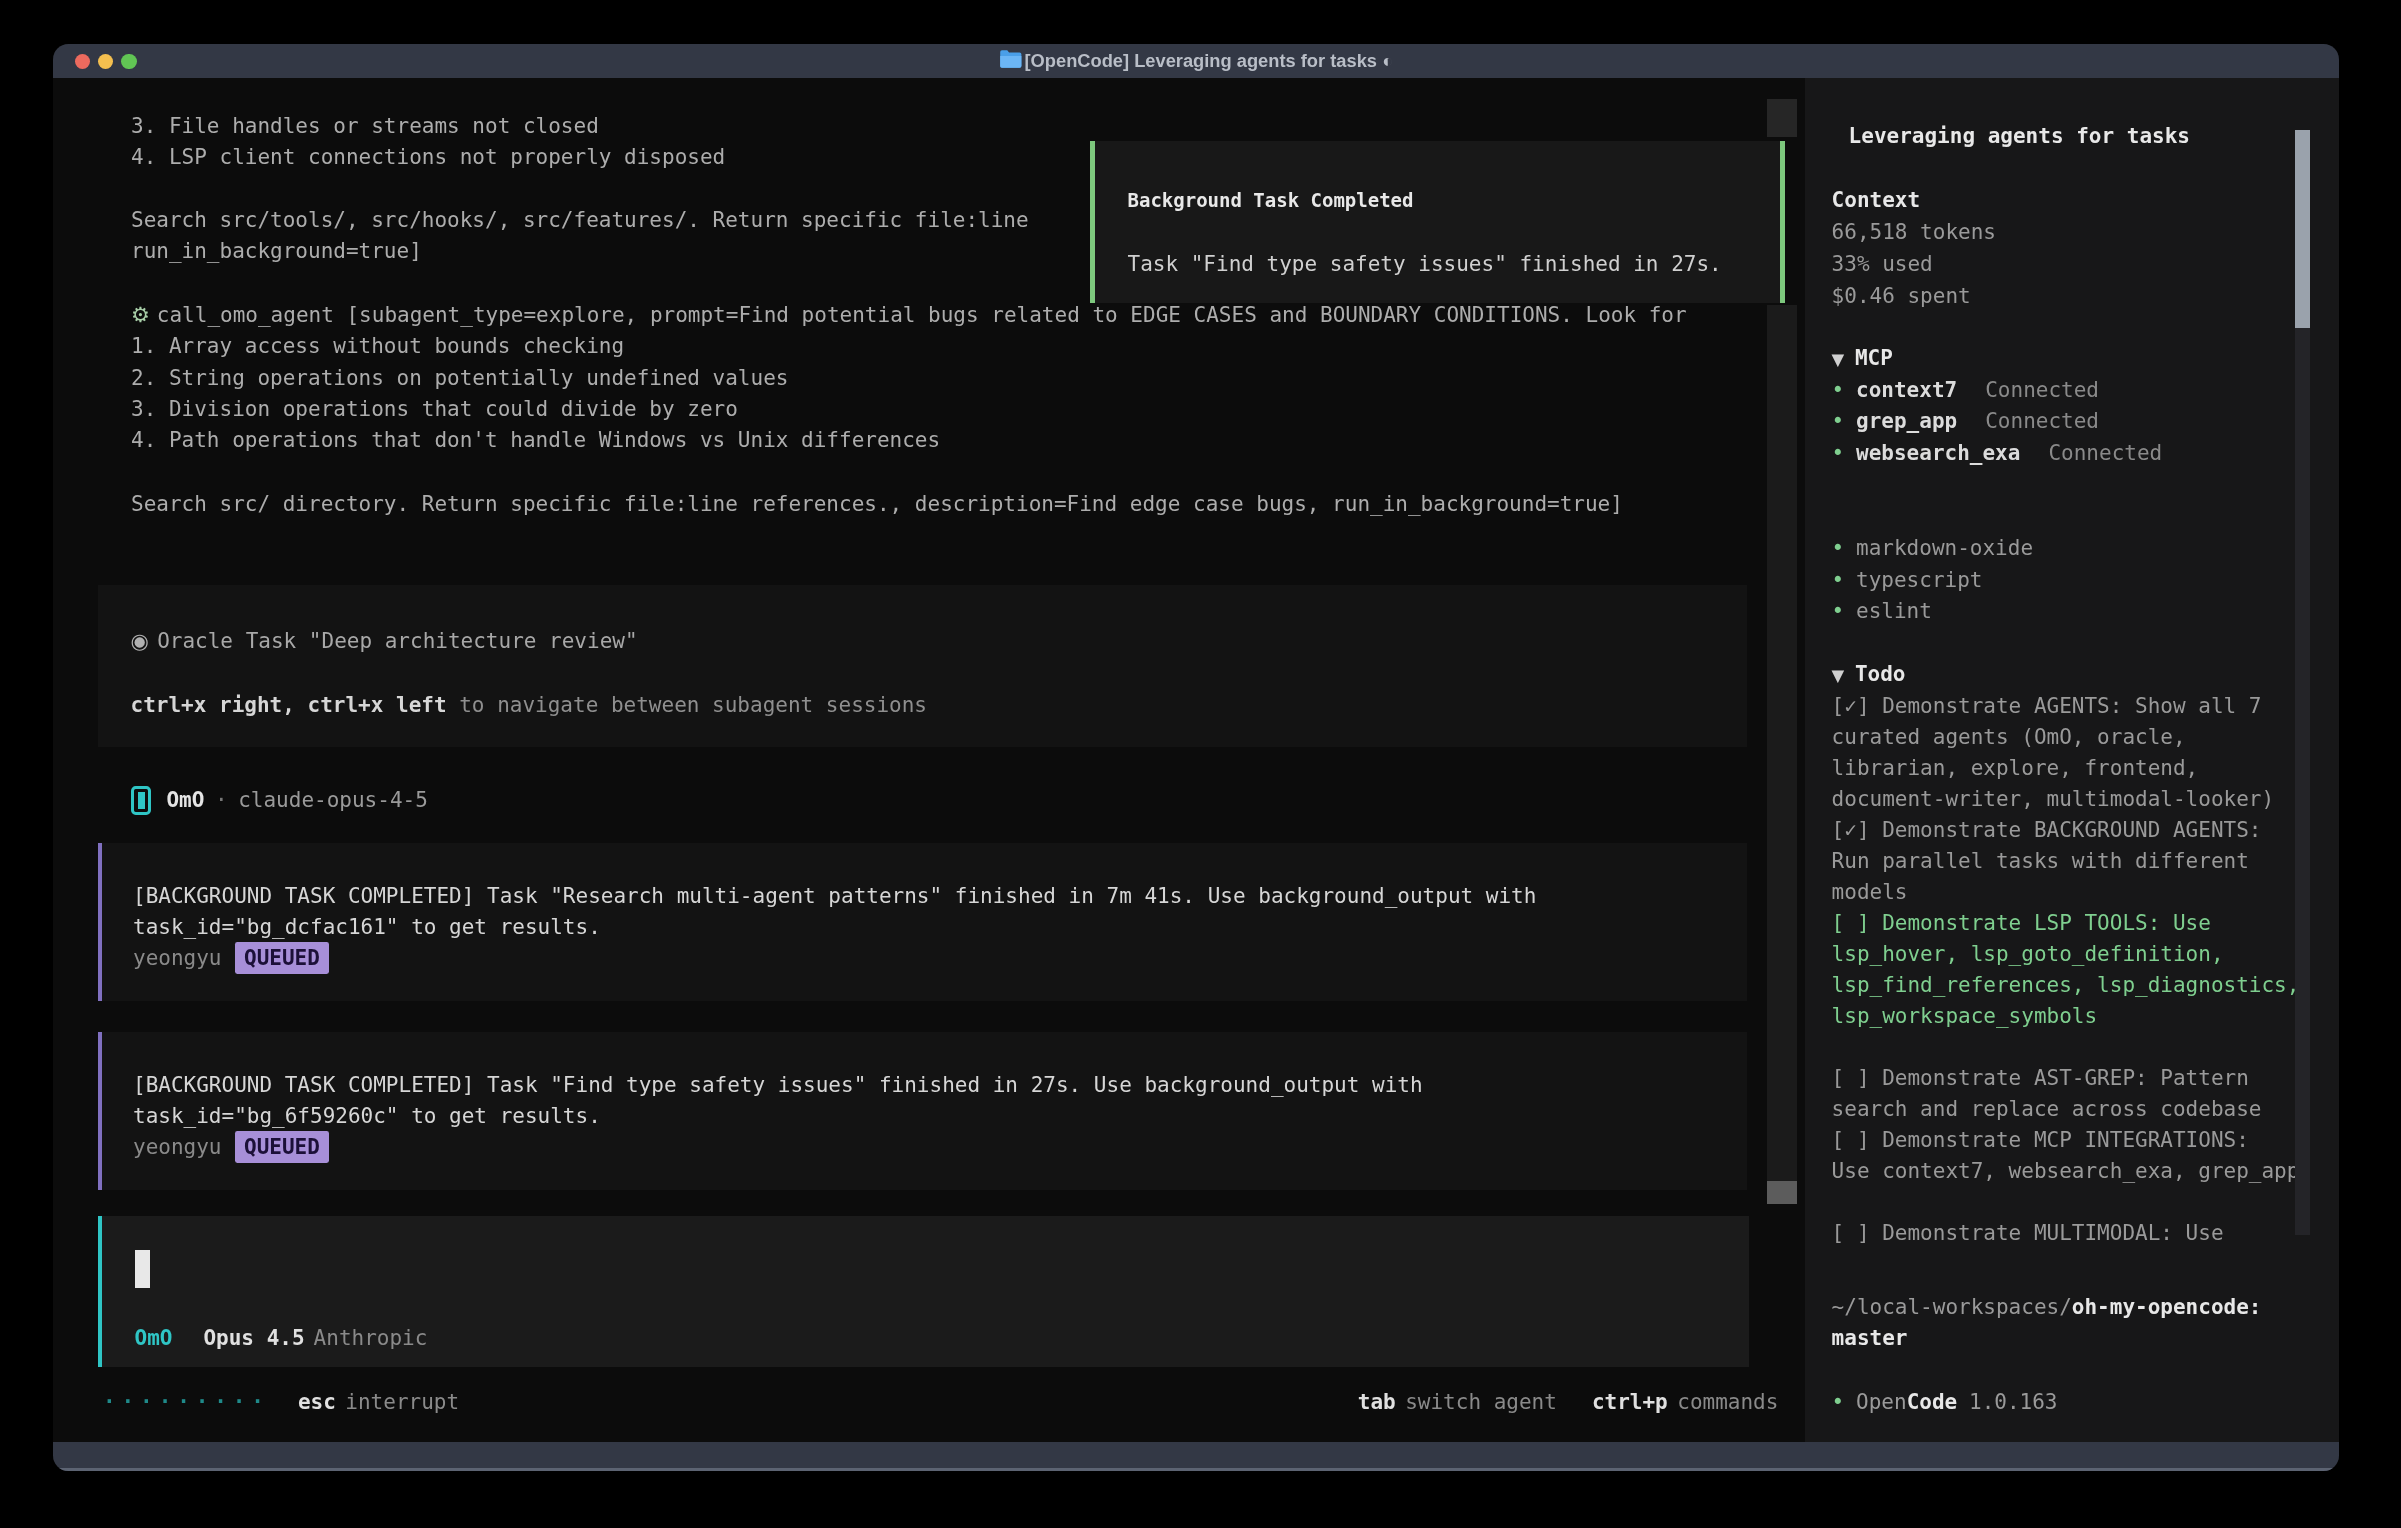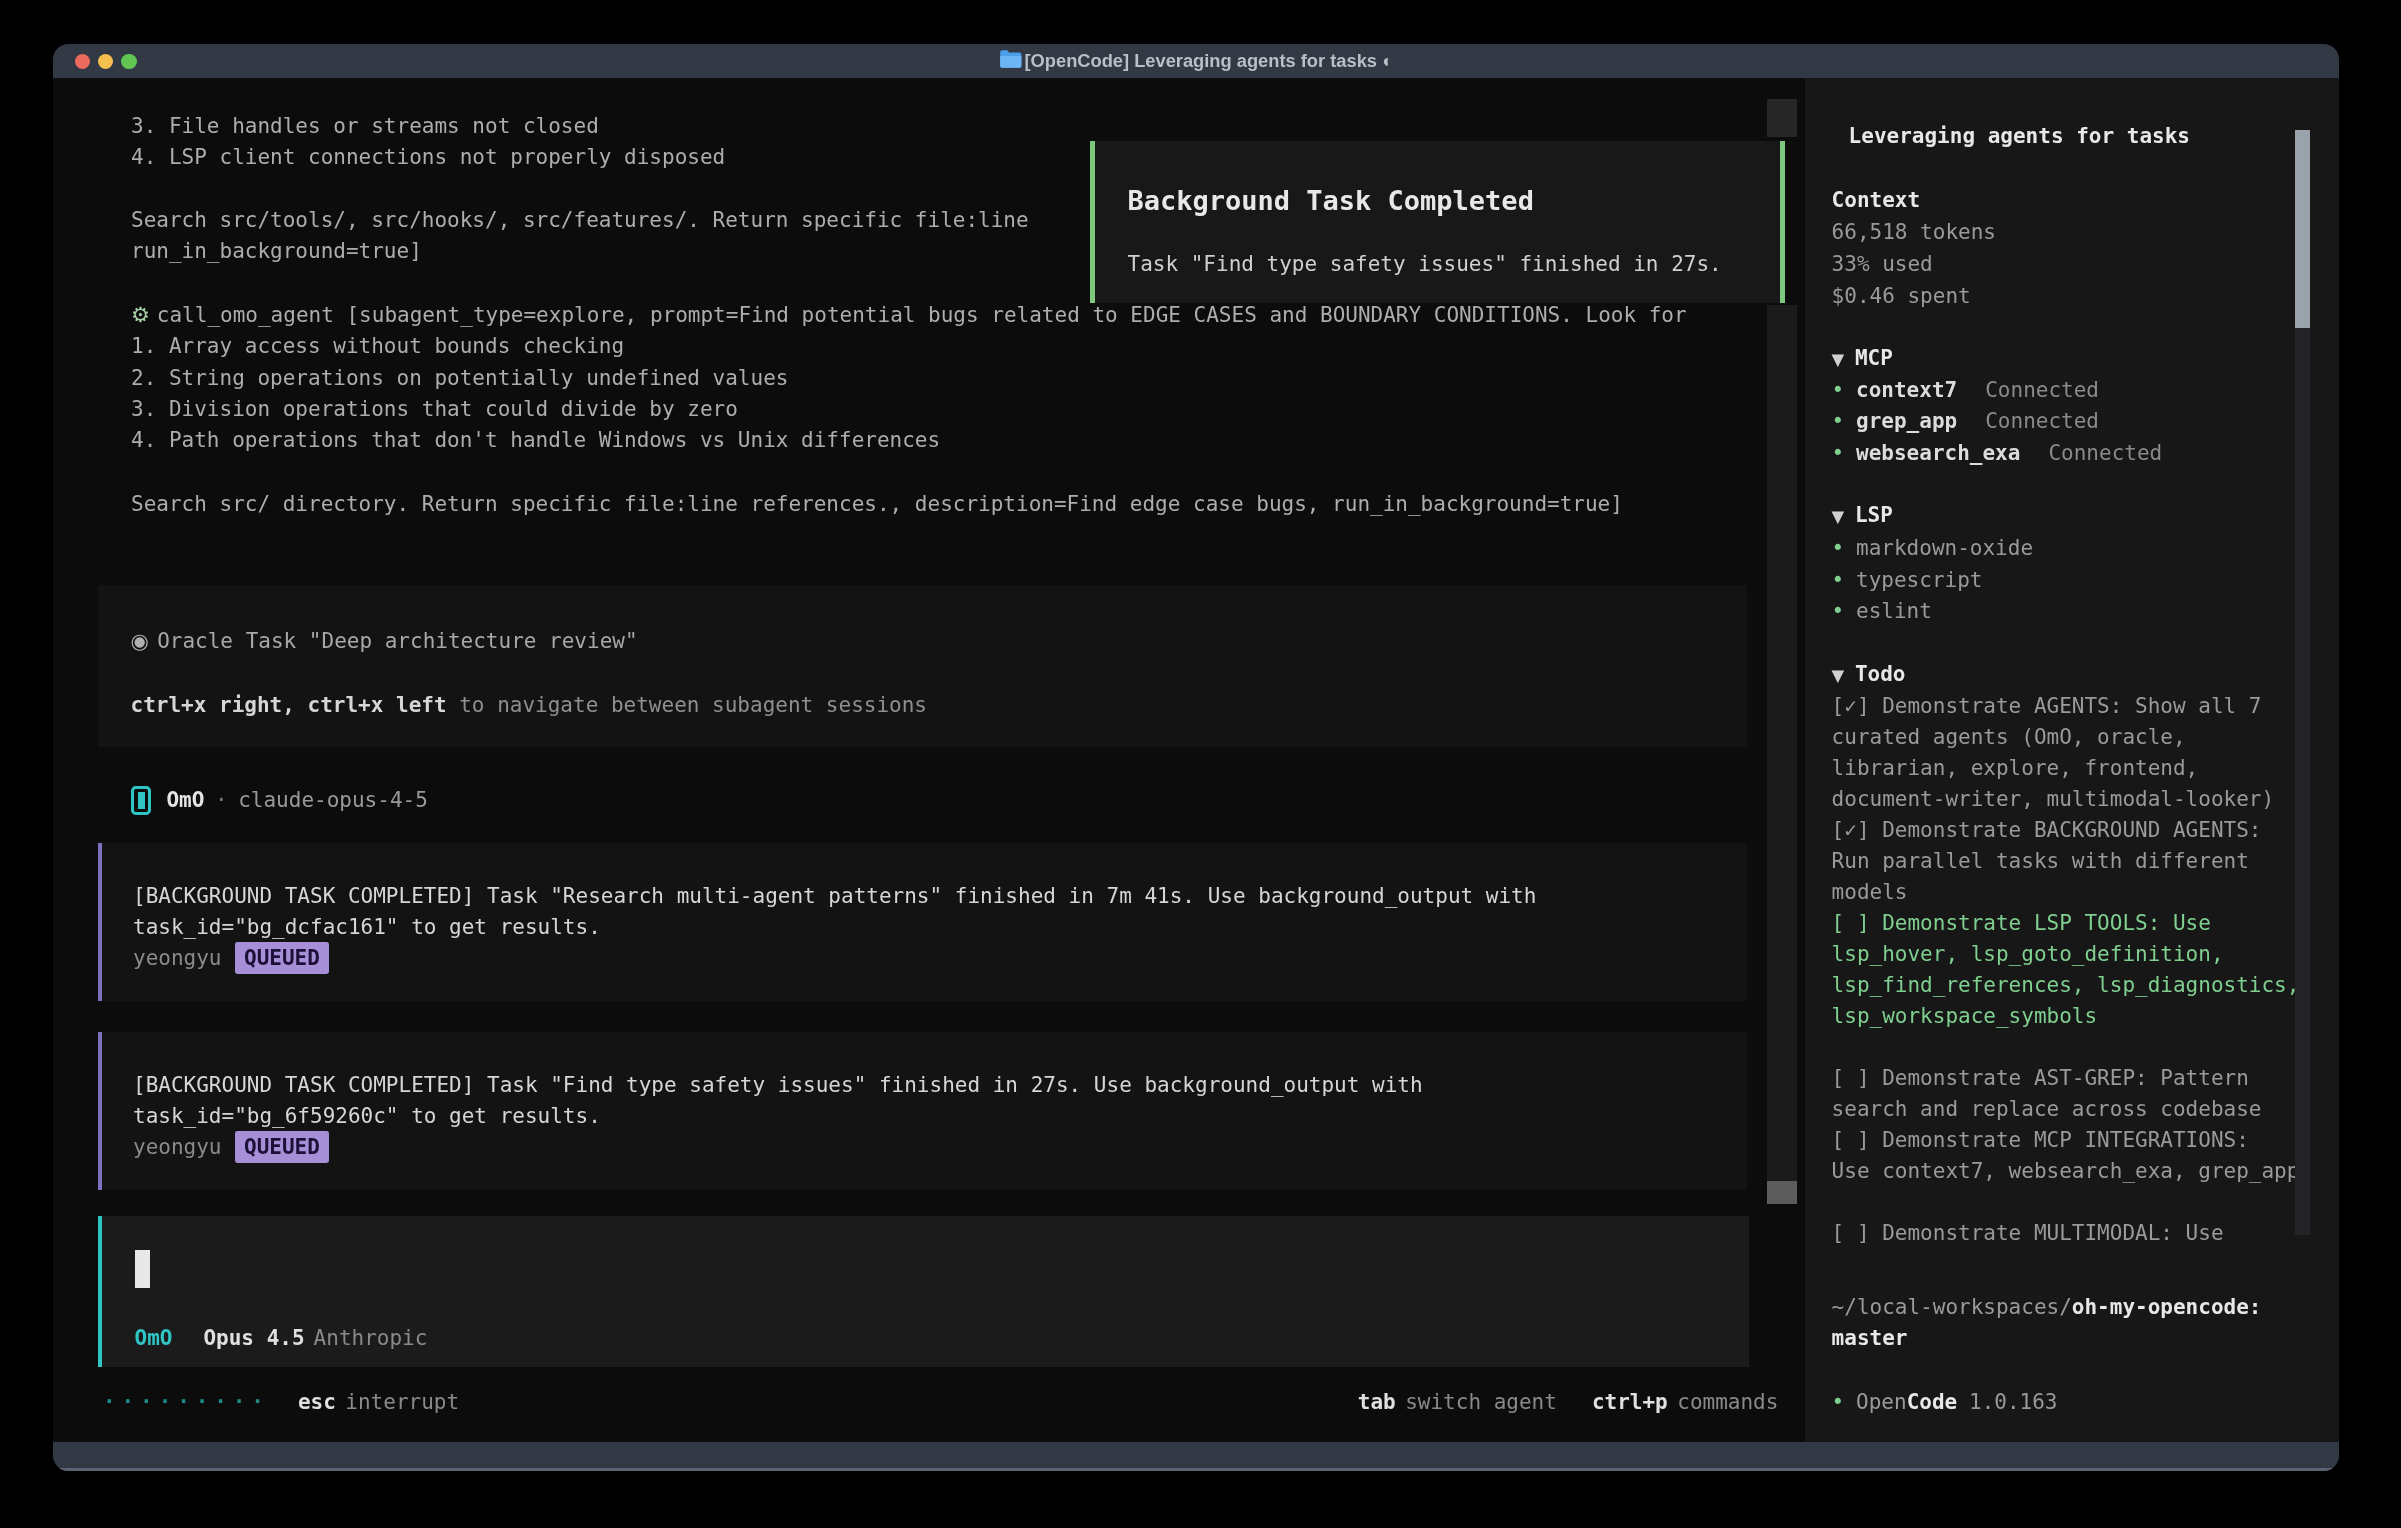--- a/index.html
+++ b/index.html
@@ -24,21 +24,21 @@
   .tl { position:absolute; left:78px; font-size:21px; line-height:31px; color:#adadad; white-space:pre; }
   .gear { color:#a9cfa9; font-family:"DejaVu Sans", sans-serif; margin-right:7px; }
 
   
   .sb-track { position:absolute; left:1714px; width:29.5px; background:#1b1b1b; }
   .sb-thumb { position:absolute; left:1714px; width:29.5px; }
 
   
   .notif { position:absolute; left:1037px; top:63px; width:695px; height:162px; background:#181818;
            border-left:5.9px solid #7dc87d; border-right:5.9px solid #7dc87d; z-index:5; }
-  .notif .n-title { position:absolute; top:44px; left:32.5px; font-size:27px; line-height:31px;
+  .notif .n-title { position:absolute; top:44px; left:32.5px; font-size:19px; line-height:31px;
                     font-weight:bold; color:#e8e8e8; white-space:pre; }
   .notif .n-body  { position:absolute; top:108px; left:32.5px; font-size:21px; line-height:31px;
                     color:#d0d0d0; white-space:pre; }
 
   .panelbox { position:absolute; left:45px; width:1649px; background:#131313; }
   .oracle { top:507px; height:162px; }
   .oracle .o-line1 { position:absolute; top:41px; left:32.5px; font-size:21px; line-height:31px; color:#a8a8a8; white-space:pre;}
   .oracle .o-line2 { position:absolute; top:105px; left:32.5px; font-size:21px; line-height:31px; color:#8f8f8f; white-space:pre;}
   .oracle .o-bold { font-weight:bold; color:#d6d6d6; }
   .o-icon { color:#b0b0b0; font-family:"DejaVu Sans", sans-serif; margin-right:8.3px; }
@@ -211,21 +211,20 @@
       <div class="sb-item sb-head" style="top:107px">Context</div>
       <div class="sb-item dim" style="top:139px">66,518 tokens</div>
       <div class="sb-item dim" style="top:171px">33% used</div>
       <div class="sb-item dim" style="top:203px">$0.46 spent</div>
 
       <div class="sb-item" style="top:265px"><span class="tri">▼</span><span class="sb-head">MCP</span></div>
       <div class="sb-item" style="top:297px"><span class="bullet">•</span><span class="mcp-name">context7</span><span class="mcp-status">Connected</span></div>
       <div class="sb-item" style="top:328px"><span class="bullet">•</span><span class="mcp-name">grep_app</span><span class="mcp-status">Connected</span></div>
       <div class="sb-item" style="top:360px"><span class="bullet">•</span><span class="mcp-name">websearch_exa</span><span class="mcp-status">Connected</span></div>
 
-      <div class="sb-item" style="top:422px"><span class="tri">▼</span><span class="sb-head">LSP</span></div>
       <div class="sb-item" style="top:455px"><span class="bullet">•</span><span class="dim">markdown-oxide</span></div>
       <div class="sb-item" style="top:487px"><span class="bullet">•</span><span class="dim">typescript</span></div>
       <div class="sb-item" style="top:518px"><span class="bullet">•</span><span class="dim">eslint</span></div>
 
       <div class="sb-item" style="top:581px"><span class="tri">▼</span><span class="sb-head">Todo</span></div>
 
       <div class="todo-flow">
         <div class="todo-item">[✓] Demonstrate AGENTS: Show all 7
 curated agents (OmO, oracle,
 librarian, explore, frontend,

